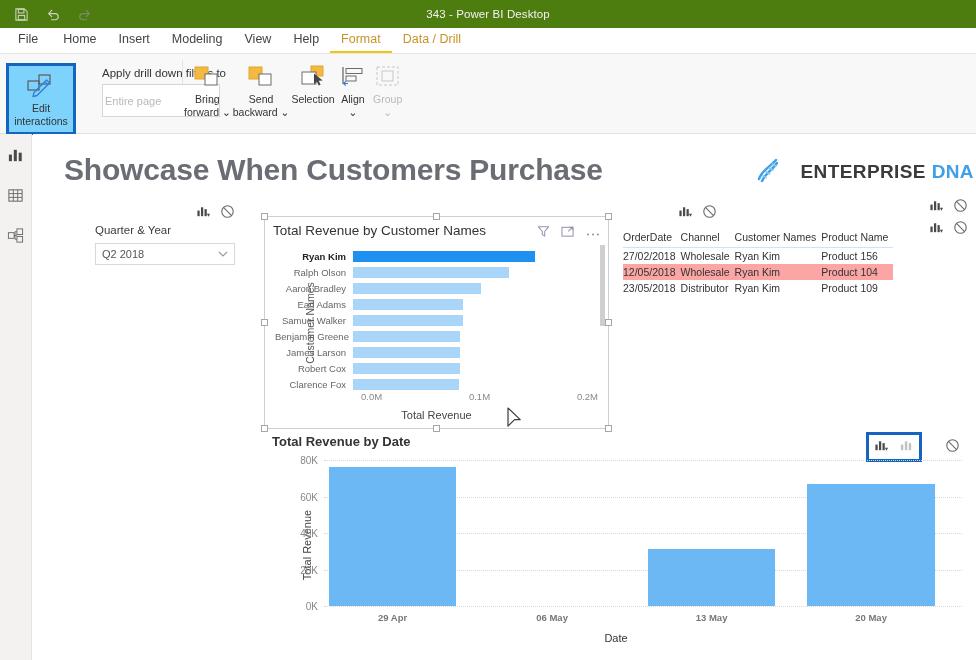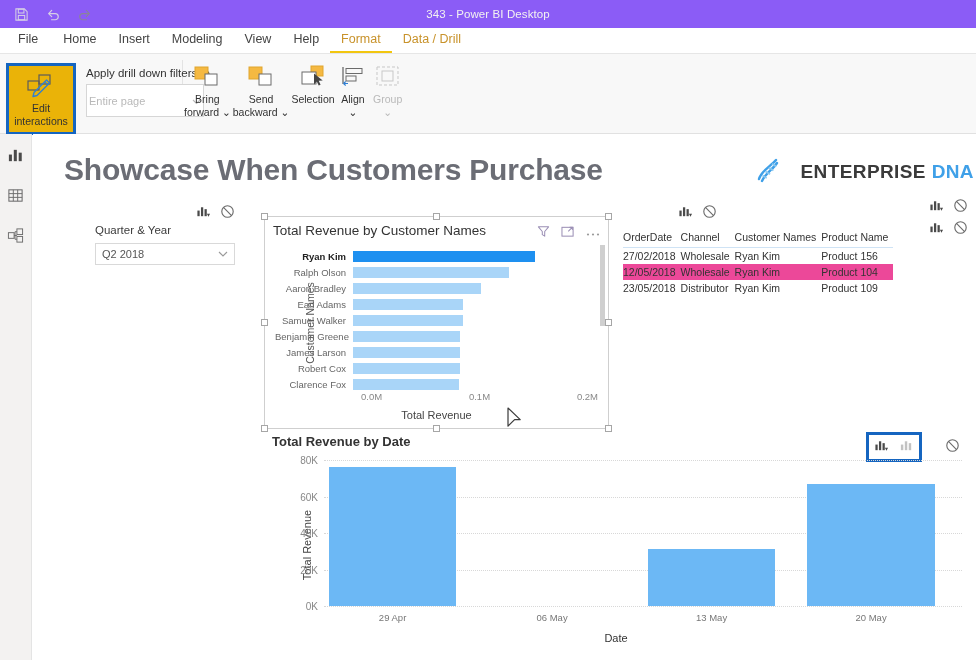--- a/index.html
+++ b/index.html
@@ -7,21 +7,21 @@
   body {
     font-family: "Liberation Sans", sans-serif;
     background: #ffffff;
     color: #333;
     font-size: 12px;
     position: relative;
   }
 
   
   #titlebar {
-    height: 28px; background: #8b5cf6; color: #f3f2f1;
+    height: 28px; background: #4d7c0f; color: #f3f2f1;
     display: flex; align-items: center; position: relative;
   }
   #qat { display: flex; align-items: center; gap: 14px; padding-left: 12px; }
   .qat-btn { width: 18px; height: 18px; display: flex; align-items: center;
              justify-content: center; opacity: .85; cursor: pointer; }
   .qat-btn svg { display: block; }
   #win-title {
     position: absolute; left: 0; right: 0; text-align: center;
     font-size: 11.5px; color: #f3f2f1; pointer-events: none; letter-spacing: .1px;
   }
@@ -57,22 +57,22 @@
     width: 62px; display: flex; flex-direction: column; align-items: center;
     gap: 2px; cursor: pointer; padding: 3px 1px; text-align: center;
     font-size: 10.5px; color: #333; line-height: 11px;
   }
   .big-btn .ic { height: 30px; display: flex; align-items: center; justify-content: center; }
   .big-btn.disabled { color: #b9b9b9; }
   .big-btn .lbl2 { white-space: nowrap; }
 
   
   #edit-interactions-wrap {
-    border: 3px solid #1565c0; background: #eab308;
-    margin: 4px 4px 4px 6px; padding: 2px 1px;
+    border: 3px solid #1565c0; background: #7dd3fc;
+    margin: 4px 20px 4px 6px; padding: 2px 1px;
   }
 
   .drill-group { padding: 8px 10px 0 6px; display: flex; flex-direction: column; gap: 5px; }
   .drill-label { font-size: 11.5px; color: #333; white-space: nowrap; }
   .drill-select {
     width: 118px; height: 33px; border: 1px solid #d6d6d6; background: #fff;
     display: flex; align-items: center; justify-content: space-between;
     padding: 0 2px; font-size: 11px; color: #b9b9b9; cursor: pointer;
   }
 
@@ -143,33 +143,33 @@
                font-size: 11px; color: #444; }
   .bv-scroll { position: absolute; right: 3px; top: 28px; bottom: 44px; width: 5px; }
   .bv-scroll i { position: absolute; left: 0; width: 5px; background: #cfcfcf; }
 
   
   #tablevis { position: absolute; left: 590px; top: 95px; width: 265px; }
   .tbl { width: 100%; border-collapse: collapse; font-size: 10.5px; color: #333; }
   .tbl th { text-align: left; font-weight: normal; color: #333; padding: 2px 5px 4px 0;
             border-bottom: 1px solid #cfe3f5; white-space: nowrap; }
   .tbl td { padding: 2px 5px 2px 0; white-space: nowrap; }
-  .tbl tr.alt td { background: #ec4899; }
+  .tbl tr.alt td { background: #fca5a5; }
 
   
   #datevis { position: absolute; left: 231px; top: 300px; right: 8px; bottom: 4px; }
   .dv-title { position: absolute; left: 8px; top: 0; font-size: 13px; color: #333; font-weight: bold; }
   .dv-plot { position: absolute; left: 60px; right: 6px; top: 26px; bottom: 50px; }
   .gridline { position: absolute; left: 0; right: 0; height: 0;
               border-top: 1px dotted #d8d8d8; }
   .dv-ytick { position: absolute; right: 100%; margin-right: 6px;
               transform: translateY(-50%); font-size: 10px; color: #888; white-space: nowrap; }
   .dv-bar { position: absolute; bottom: 0; background: #6cb8f5; }
   .dv-xtick { position: absolute; top: 100%; margin-top: 6px; transform: translateX(-50%);
-              font-size: 9.5px; color: #777; white-space: nowrap; }
+              font-size: 9.5px; color: #777; white-space: nowrap; font-weight: bold; }
   .dv-ylabel { position: absolute; left: 8px; top: 50%; transform: translateY(-50%) rotate(-90deg);
                font-size: 11px; color: #444; white-space: nowrap; }
   .dv-xlabel { position: absolute; left: 0; right: 0; bottom: 12px; text-align: center;
                font-size: 11px; color: #333; font-weight: normal; }
   #dv-icons {
     position: absolute; right: 46px; top: -2px; display: flex; gap: 10px; align-items: center;
     border: 3px solid #1565c0; padding: 3px 5px;
   }
   #dv-icons-outside { position: absolute; right: 8px; top: 4px; display: flex; gap: 10px; }
 

